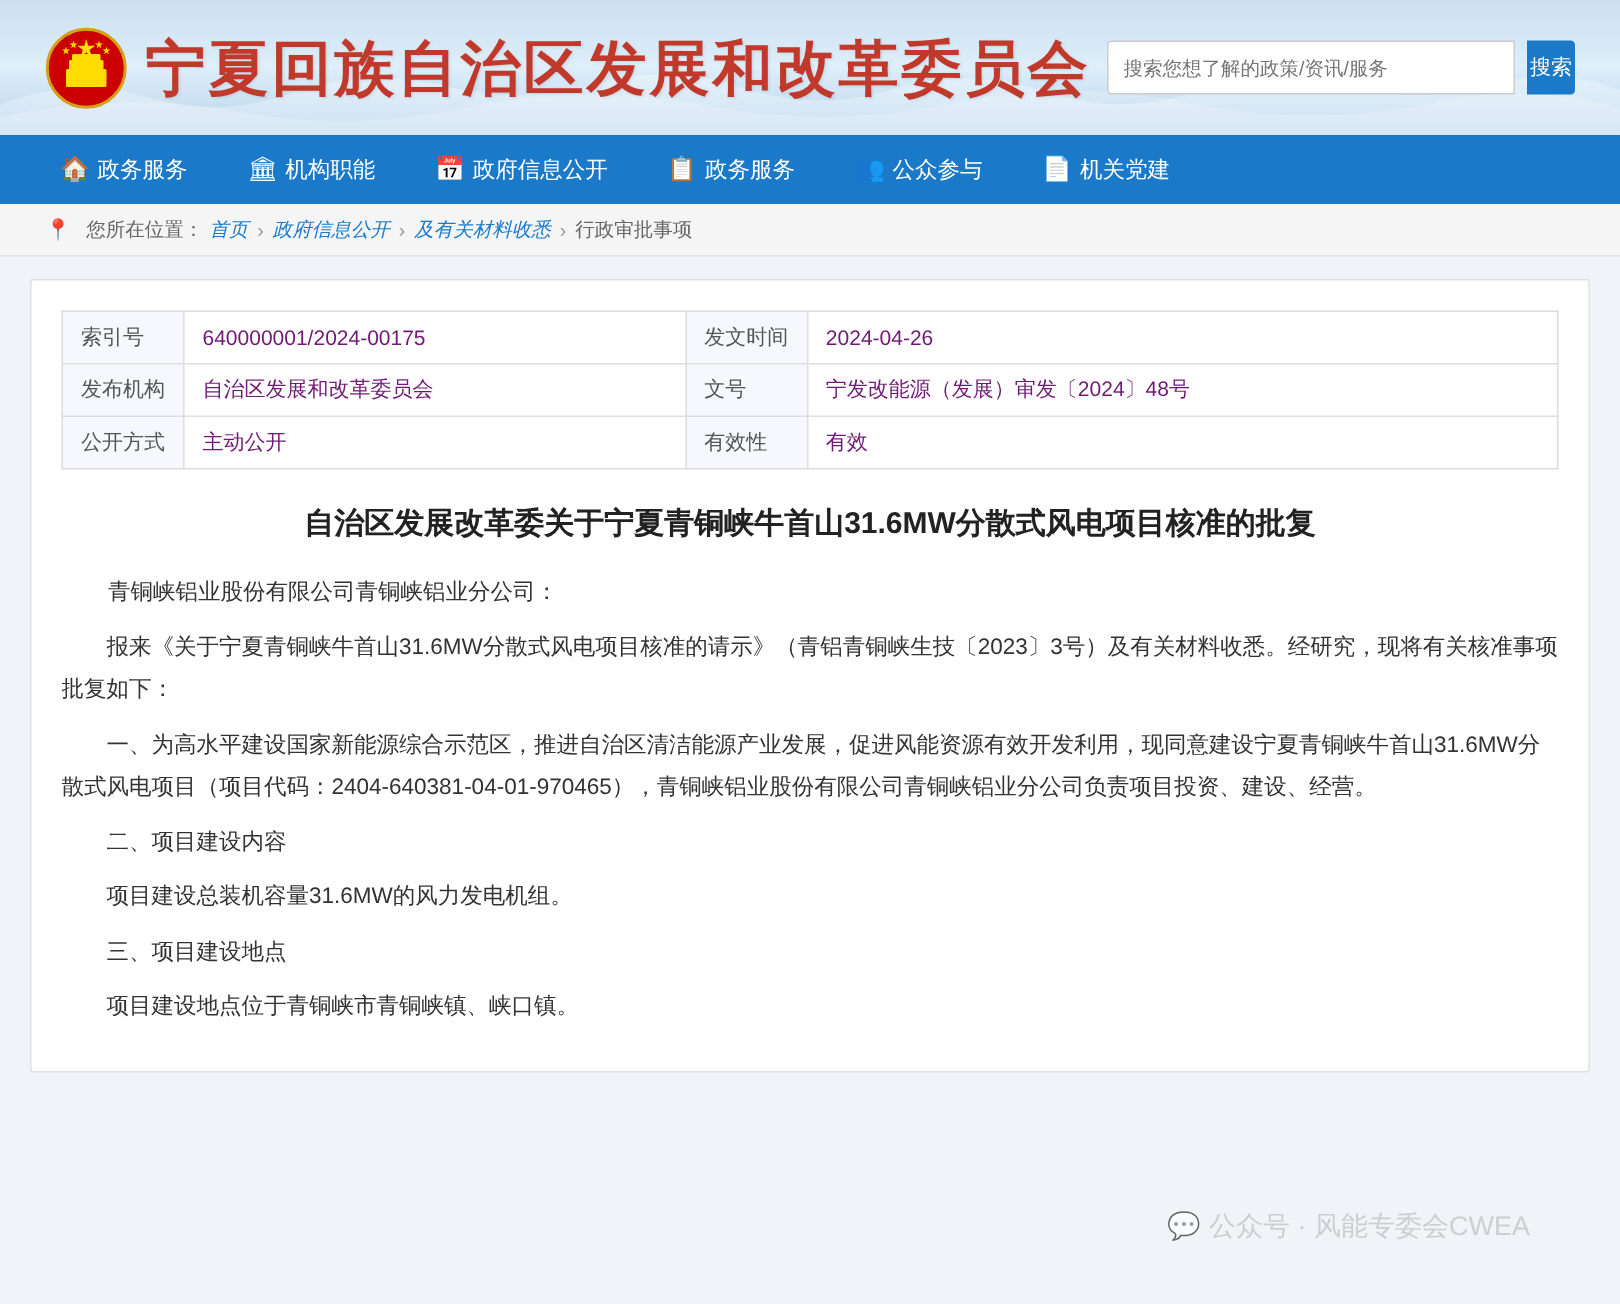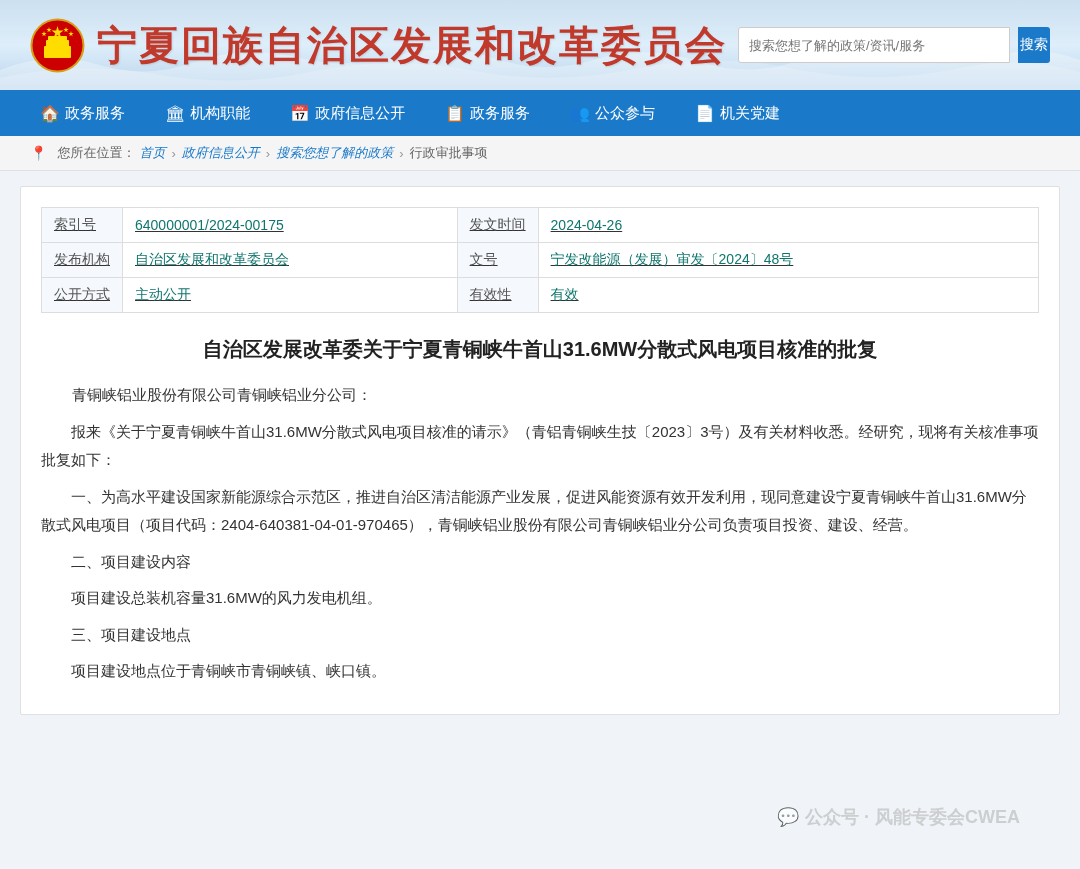--- a/index.html
+++ b/index.html
@@ -130,36 +130,35 @@
       padding: 20px;
       border: 1px solid #e0e0e0;
       border-radius: 2px;
     }
 
     
     .info-table {
       width: 100%;
       border-collapse: collapse;
       border: 1px solid #ddd;
-      text-decoration: underline;
     }
     .info-table td {
       padding: 8px 12px;
       border: 1px solid #ddd;
       font-size: 14px;
     }
     .info-table .label {
       background: #f5f8fc;
       color: #555;
       width: 80px;
       font-weight: normal;
       white-space: nowrap;
     }
     .info-table .value {
-      color: #0f766e;
+      color: #701a75;
     }
     .info-table .value.title-value {
       color: #1a7ac9;
     }
 
     
     .article-title {
       font-size: 20px;
       font-weight: bold;
       text-align: center;
@@ -187,21 +186,20 @@
 
     
     .watermark {
       position: fixed;
       bottom: 40px;
       right: 60px;
       color: rgba(180,180,180,0.6);
       font-size: 18px;
       pointer-events: none;
       z-index: 999;
-      font-weight: bold;
     }
   </style>
 </head>
 <body>
 
 <div class="header">
   <div class="header-bg"></div>
 
   <svg class="header-deco" viewBox="0 0 1080 50" preserveAspectRatio="none" xmlns="http://www.w3.org/2000/svg">
     <path d="M0,50 L0,30 Q50,10 100,25 Q150,40 200,20 Q250,5 300,18 Q350,30 400,15 Q450,2 500,20 Q550,35 600,18 Q650,5 700,22 Q750,38 800,20 Q850,5 900,18 Q950,30 1000,15 Q1040,5 1080,20 L1080,50 Z" fill="rgba(255,255,255,0.3)"></path>
@@ -261,21 +259,21 @@
   </a>
 </nav>
 
 <div class="breadcrumb">
   <span class="breadcrumb-icon">📍</span>
   <span>您所在位置：</span>
   <a>首页</a>
   <span class="breadcrumb-sep">›</span>
   <a>政府信息公开</a>
   <span class="breadcrumb-sep">›</span>
-  <a>搜索您想了解的政策</a>
+  <a>及有关材料收悉</a>
   <span class="breadcrumb-sep">›</span>
   <span>行政审批事项</span>
 </div>
 
 <div class="main">
 
   <table class="info-table">
     <tbody>
       <tr>
         <td class="label">索引号</td>

